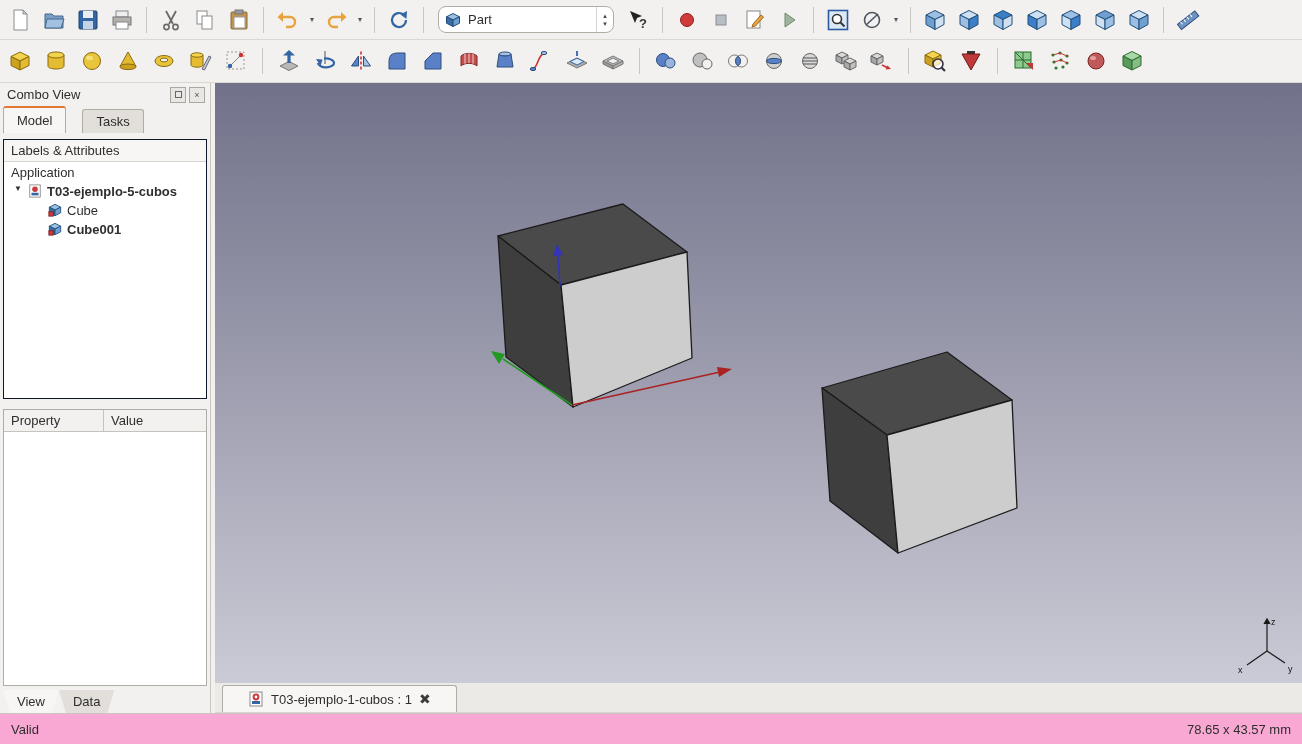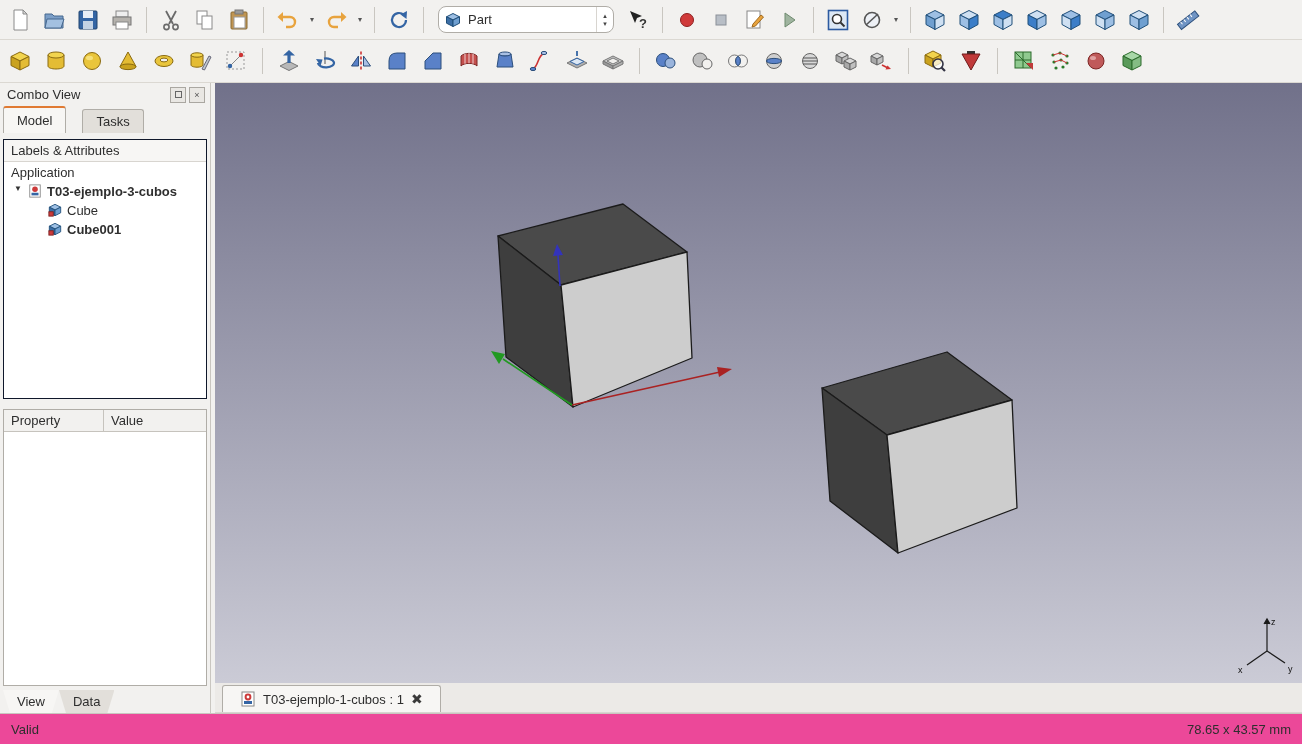--- a/index.html
+++ b/index.html
@@ -39,23 +39,23 @@
   .ph1{width:100px;border-right:1px solid #c6c3bd}
   .ph2{flex:1}
   .prop-body{flex:1;background:#fff}
   .bottom-tabs{height:27px;flex:0 0 auto;display:flex;align-items:flex-end;padding-left:3px}
   .btab{height:23px;padding:3px 14px;background:#e2dfda;clip-path:polygon(0 0,100% 0,calc(100% - 7px) 100%,7px 100%);display:flex;align-items:center}
   .btab.active{background:#f7f6f4}
   .viewport-col{flex:1;display:flex;flex-direction:column;min-width:0}
   .viewport{height:600px;flex:0 0 auto;position:relative;background:#77778e}
   .viewport svg{display:block}
   .mdi-bar{height:30px;flex:0 0 auto;background:#eceae7;display:flex;align-items:flex-end;padding-left:7px;border-bottom:1px solid #d8d5d0}
-  .mdi-tab{height:27px;display:flex;align-items:center;gap:7px;background:#f7f6f4;border:1px solid #b0ada7;border-bottom:none;border-radius:3px 3px 0 0;padding:0 17px}
+  .mdi-tab{height:27px;display:flex;align-items:center;gap:7px;background:#f7f6f4;border:1px solid #b0ada7;border-bottom:none;border-radius:3px 3px 0 0;padding:0 25px}
   .mdi-close{color:#3a3a3a;font-weight:bold;font-size:14px;line-height:1}
-  .statusbar{height:31px;flex:0 0 auto;border-top:1px solid #c9c6c0;background:#ec4899;display:flex;align-items:center;justify-content:space-between;padding:0 11px}
+  .statusbar{height:31px;flex:0 0 auto;border-top:1px solid #c9c6c0;background:#f9a8d4;display:flex;align-items:center;justify-content:space-between;padding:0 11px}
 </style>
 </head>
 <body>
 
 <div class="window">
 
   <div class="toolbar row1">
     <button class="tbtn">
         <svg class="ic" viewBox="0 0 24 24">
           <path d="M6 2h9l4 4v16H6z" fill="#fff" stroke="#8a8a8a"></path>
@@ -508,21 +508,21 @@
           <div class="titem">
               <span>Application</span>
             </div>
           <div class="titem doc">
             <span class="expander">▼</span>
             <svg width="14" height="14" viewBox="0 0 16 16">
                 <rect x="2" y="1" width="12" height="14" fill="#fff" stroke="#888"></rect>
                 <circle cx="8" cy="6" r="3.2" fill="#cc3a3a"></circle>
                 <rect x="4" y="10" width="8" height="3" fill="#3465a4"></rect>
               </svg>
-            <span class="bold">T03-ejemplo-3-cubos</span>
+            <span class="bold">T03-ejemplo-5-cubos</span>
           </div>
           <div class="titem child">
             <svg width="14" height="14" viewBox="0 0 16 16">
                 <polygon points="8,1.5 14.5,4.8 8,8 1.5,4.8" fill="#9dbfe4" stroke="#1f4e79"></polygon>
                 <polygon points="1.5,4.8 8,8 8,14.5 1.5,11.2" fill="#3c6ea5" stroke="#1f4e79"></polygon>
                 <polygon points="14.5,4.8 8,8 8,14.5 14.5,11.2" fill="#6f9fd0" stroke="#1f4e79"></polygon>
                 <rect x="1" y="10" width="5" height="5" fill="#cc3a3a" stroke="#7c1f1f"></rect>
               </svg>
             <span>Cube</span>
           </div>

